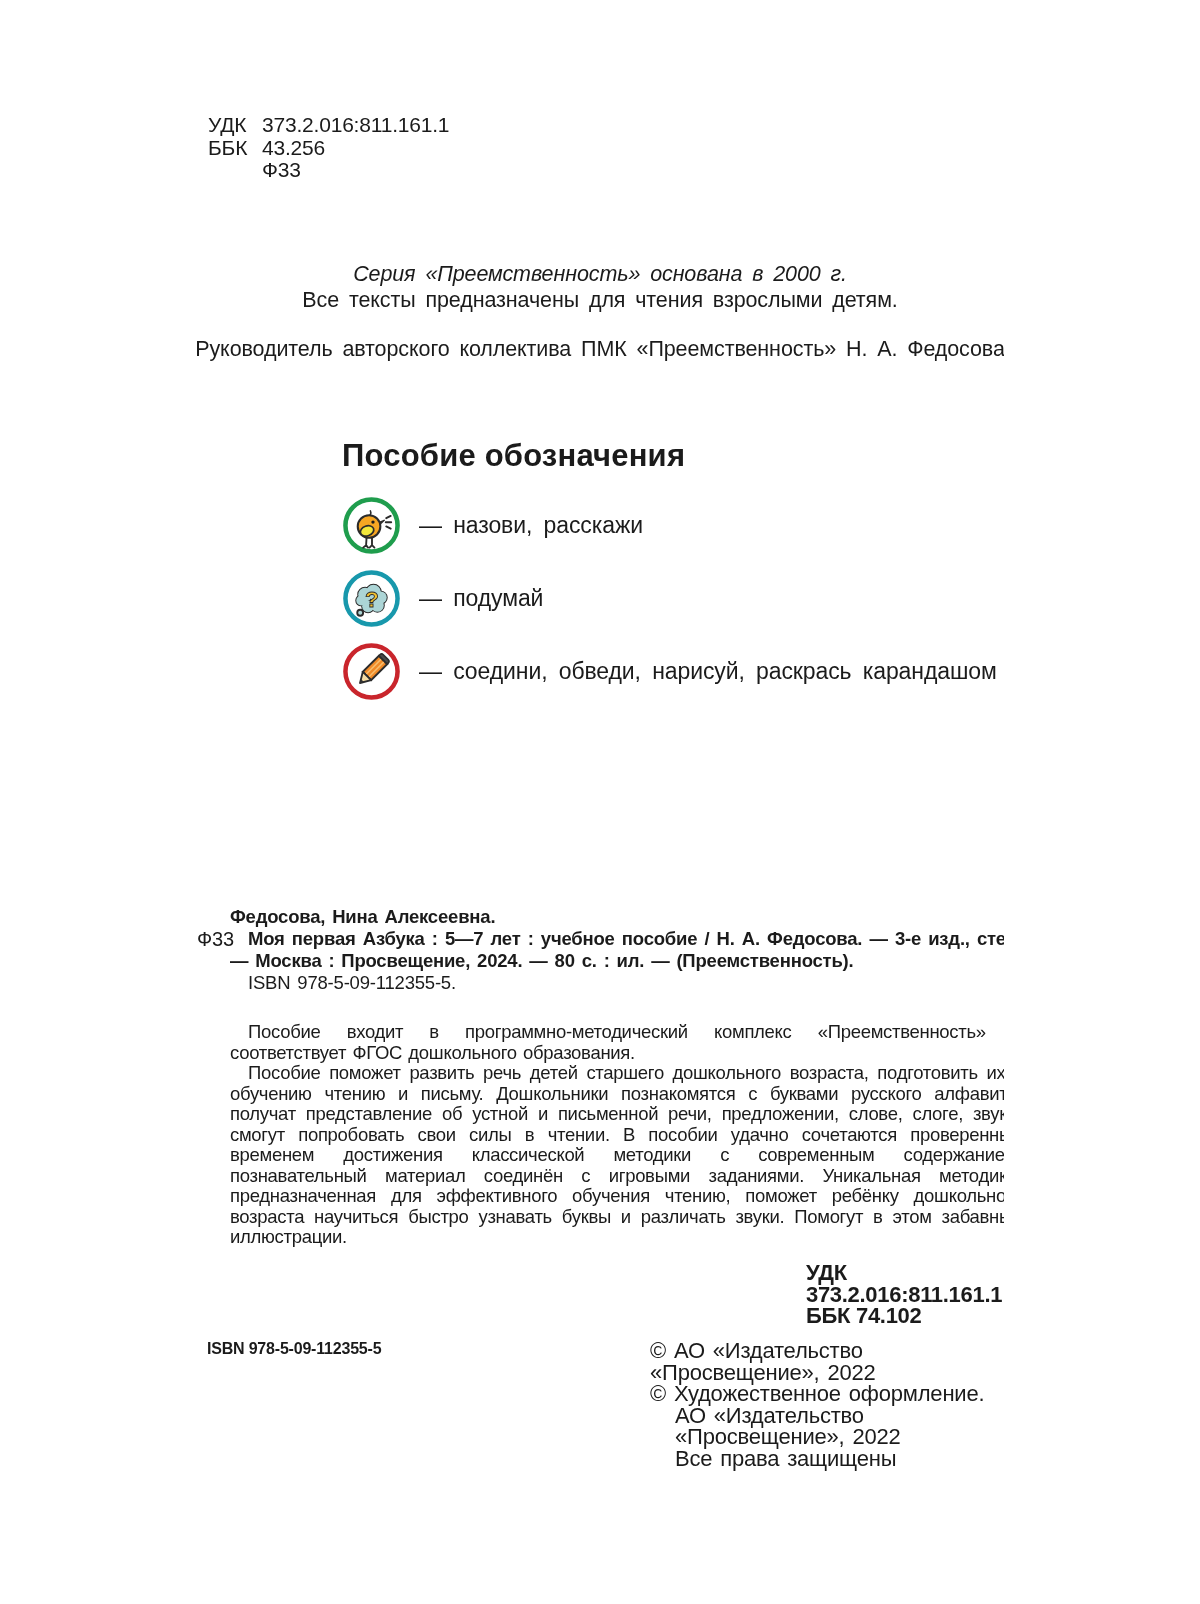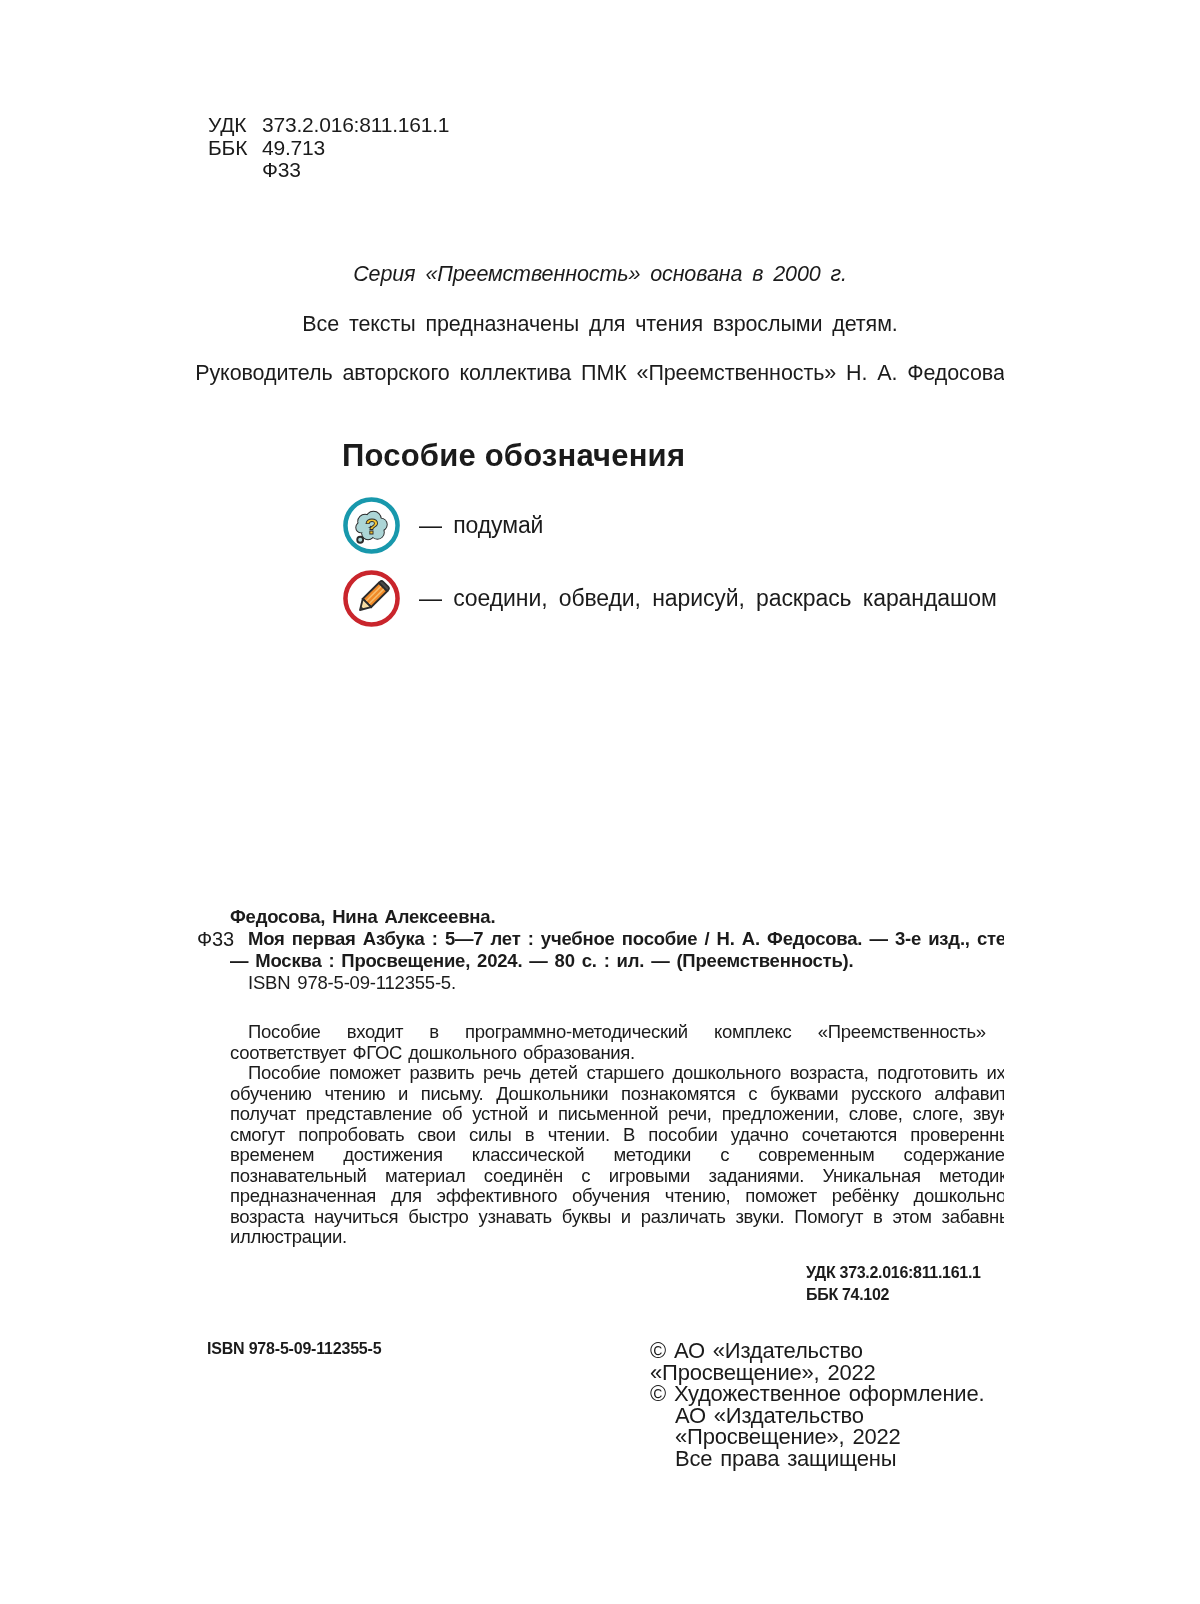--- a/index.html
+++ b/index.html
@@ -8,82 +8,95 @@
 
   .codes-top{position:absolute;left:208px;top:114px;font-size:21px;line-height:22.5px;letter-spacing:-0.2px;}
   .codes-top .row{display:flex;}
   .codes-top .lbl{width:54px;flex:0 0 auto;}
 
   .age{position:absolute;left:1050px;top:108px;font-size:43px;font-weight:400;letter-spacing:1px;}
 
   .series{position:absolute;left:100px;top:262px;width:1000px;text-align:center;
           font-size:21.5px;letter-spacing:-0.1px;word-spacing:4px;}
   .series .l1{font-style:italic;}
-  .series .l2{margin-top:25px;text-align:center;}
+  .series .l2{margin-top:1px;text-align:center;}
   .series .leader{margin-top:24px;}
 
   .legend{position:absolute;left:342px;top:438px;}
   .legend-title{font-size:31px;font-weight:bold;letter-spacing:0.2px;}
   .legend-rows{margin-top:22px;}
   .legend-row{display:flex;align-items:center;height:59px;margin-bottom:14px;}
   .legend-row svg{width:59px;height:59px;flex:0 0 auto;display:block;}
   .legend-label{margin-left:18px;font-size:23px;letter-spacing:-0.1px;word-spacing:5px;white-space:nowrap;}
 
   .bib{position:absolute;left:230px;top:906px;width:792px;font-size:18.5px;line-height:22px;
        text-align:justify;letter-spacing:-0.2px;word-spacing:2px;}
   .bib-code{position:absolute;left:-33px;top:22px;font-size:20px;}
   .bib-author{font-weight:bold;}
   .bib-desc{text-indent:18px;font-weight:bold;}
   .bib-isbn{text-indent:18px;}
 
   .annot{position:absolute;left:230px;top:1022px;width:792px;font-size:18.5px;line-height:20.5px;
          text-align:justify;letter-spacing:-0.3px;word-spacing:1.5px;}
   .annot p{margin:0;text-indent:18px;}
 
-  .codes-bottom{position:absolute;left:806px;top:1262px;font-weight:bold;font-size:16px;
+  .codes-bottom{position:absolute;left:806px;top:1262px;font-weight:bold;font-size:22px;
                 line-height:21.5px;letter-spacing:-0.3px;}
 
   .footer-isbn{position:absolute;left:207px;top:1340px;font-weight:bold;font-size:16px;letter-spacing:-0.2px;}
 
   .copyright{position:absolute;left:650px;top:1340px;font-size:22px;line-height:21.5px;
              letter-spacing:-0.2px;word-spacing:2px;}
   .copyright .indent{padding-left:25px;}
 </style>
 </head>
 <body>
 
 <div class="page">
 
   <div class="codes-top">
     <div class="row">
       <span class="lbl">УДК</span>
       <span>373.2.016:811.161.1</span>
     </div>
     <div class="row">
       <span class="lbl">ББК</span>
-      <span>49.713</span>
+      <span>43.256</span>
     </div>
     <div class="row">
       <span class="lbl"></span>
       <span>Ф33</span>
     </div>
   </div>
 
   <div class="age">0+</div>
 
   <div class="series">
     <div class="l1">Серия «Преемственность» основана в 2000 г.</div>
     <div class="l2">Все тексты предназначены для чтения взрослыми детям.</div>
     <div class="leader">Руководитель авторского коллектива ПМК «Преемственность» Н. А. Федосова</div>
   </div>
 
   <div class="legend">
     <div class="legend-title">Пособие обозначения</div>
     <div class="legend-rows">
 
+      <div class="legend-row">
+        <svg viewBox="0 0 60 60" aria-hidden="true">
+          <circle cx="30" cy="30" r="26.5" fill="#ffffff" stroke="#1f9d4d" stroke-width="4.6"></circle>
+          <path d="M25 42 L24.5 50 M30.5 42 L30.5 50 M24.5 50 L21.5 52.5 M24.5 50 L26.5 52.5 M30.5 50 L28 52.5 M30.5 50 L33 52.5" stroke="#2b2b2b" stroke-width="1.9" fill="none" stroke-linecap="round"></path>
+          <circle cx="27.5" cy="31" r="11.5" fill="#F6A623" stroke="#2b2b2b" stroke-width="2.1"></circle>
+          <ellipse cx="25.5" cy="35.5" rx="7" ry="5" transform="rotate(-20 25.5 35.5)" fill="#F2E63B" stroke="#2b2b2b" stroke-width="1.7"></ellipse>
+          <path d="M28.5 19.6 q1.6 -2.6 0.4 -4.4" stroke="#2b2b2b" stroke-width="1.6" fill="none" stroke-linecap="round"></path>
+          <circle cx="31.5" cy="26.5" r="1.7" fill="#1b1b1b"></circle>
+          <path d="M38.5 26.5 l4.5 -1.8 -3.8 3.6 z" fill="#E4762F" stroke="#2b2b2b" stroke-width="1.4" stroke-linejoin="round"></path>
+          <path d="M45 22.5 l4.5 -2.2 M44.5 26.8 h5.5 M45 31 l4.5 2.2" stroke="#2b2b2b" stroke-width="2" fill="none" stroke-linecap="round"></path>
+        </svg>
+        <span class="legend-label">— назови, расскажи</span>
+      </div>
 
       <div class="legend-row">
         <svg viewBox="0 0 60 60" aria-hidden="true">
           <circle cx="30" cy="30" r="26.5" fill="#ffffff" stroke="#1898ac" stroke-width="4.6"></circle>
           <g fill="#ACD5D6" stroke="#2b2b2b" stroke-width="2">
             <circle cx="23.5" cy="26" r="7"></circle>
             <circle cx="32" cy="23.5" r="7.5"></circle>
             <circle cx="39.5" cy="29" r="6"></circle>
             <circle cx="36" cy="37" r="6.5"></circle>
             <circle cx="26.5" cy="38" r="6"></circle>

